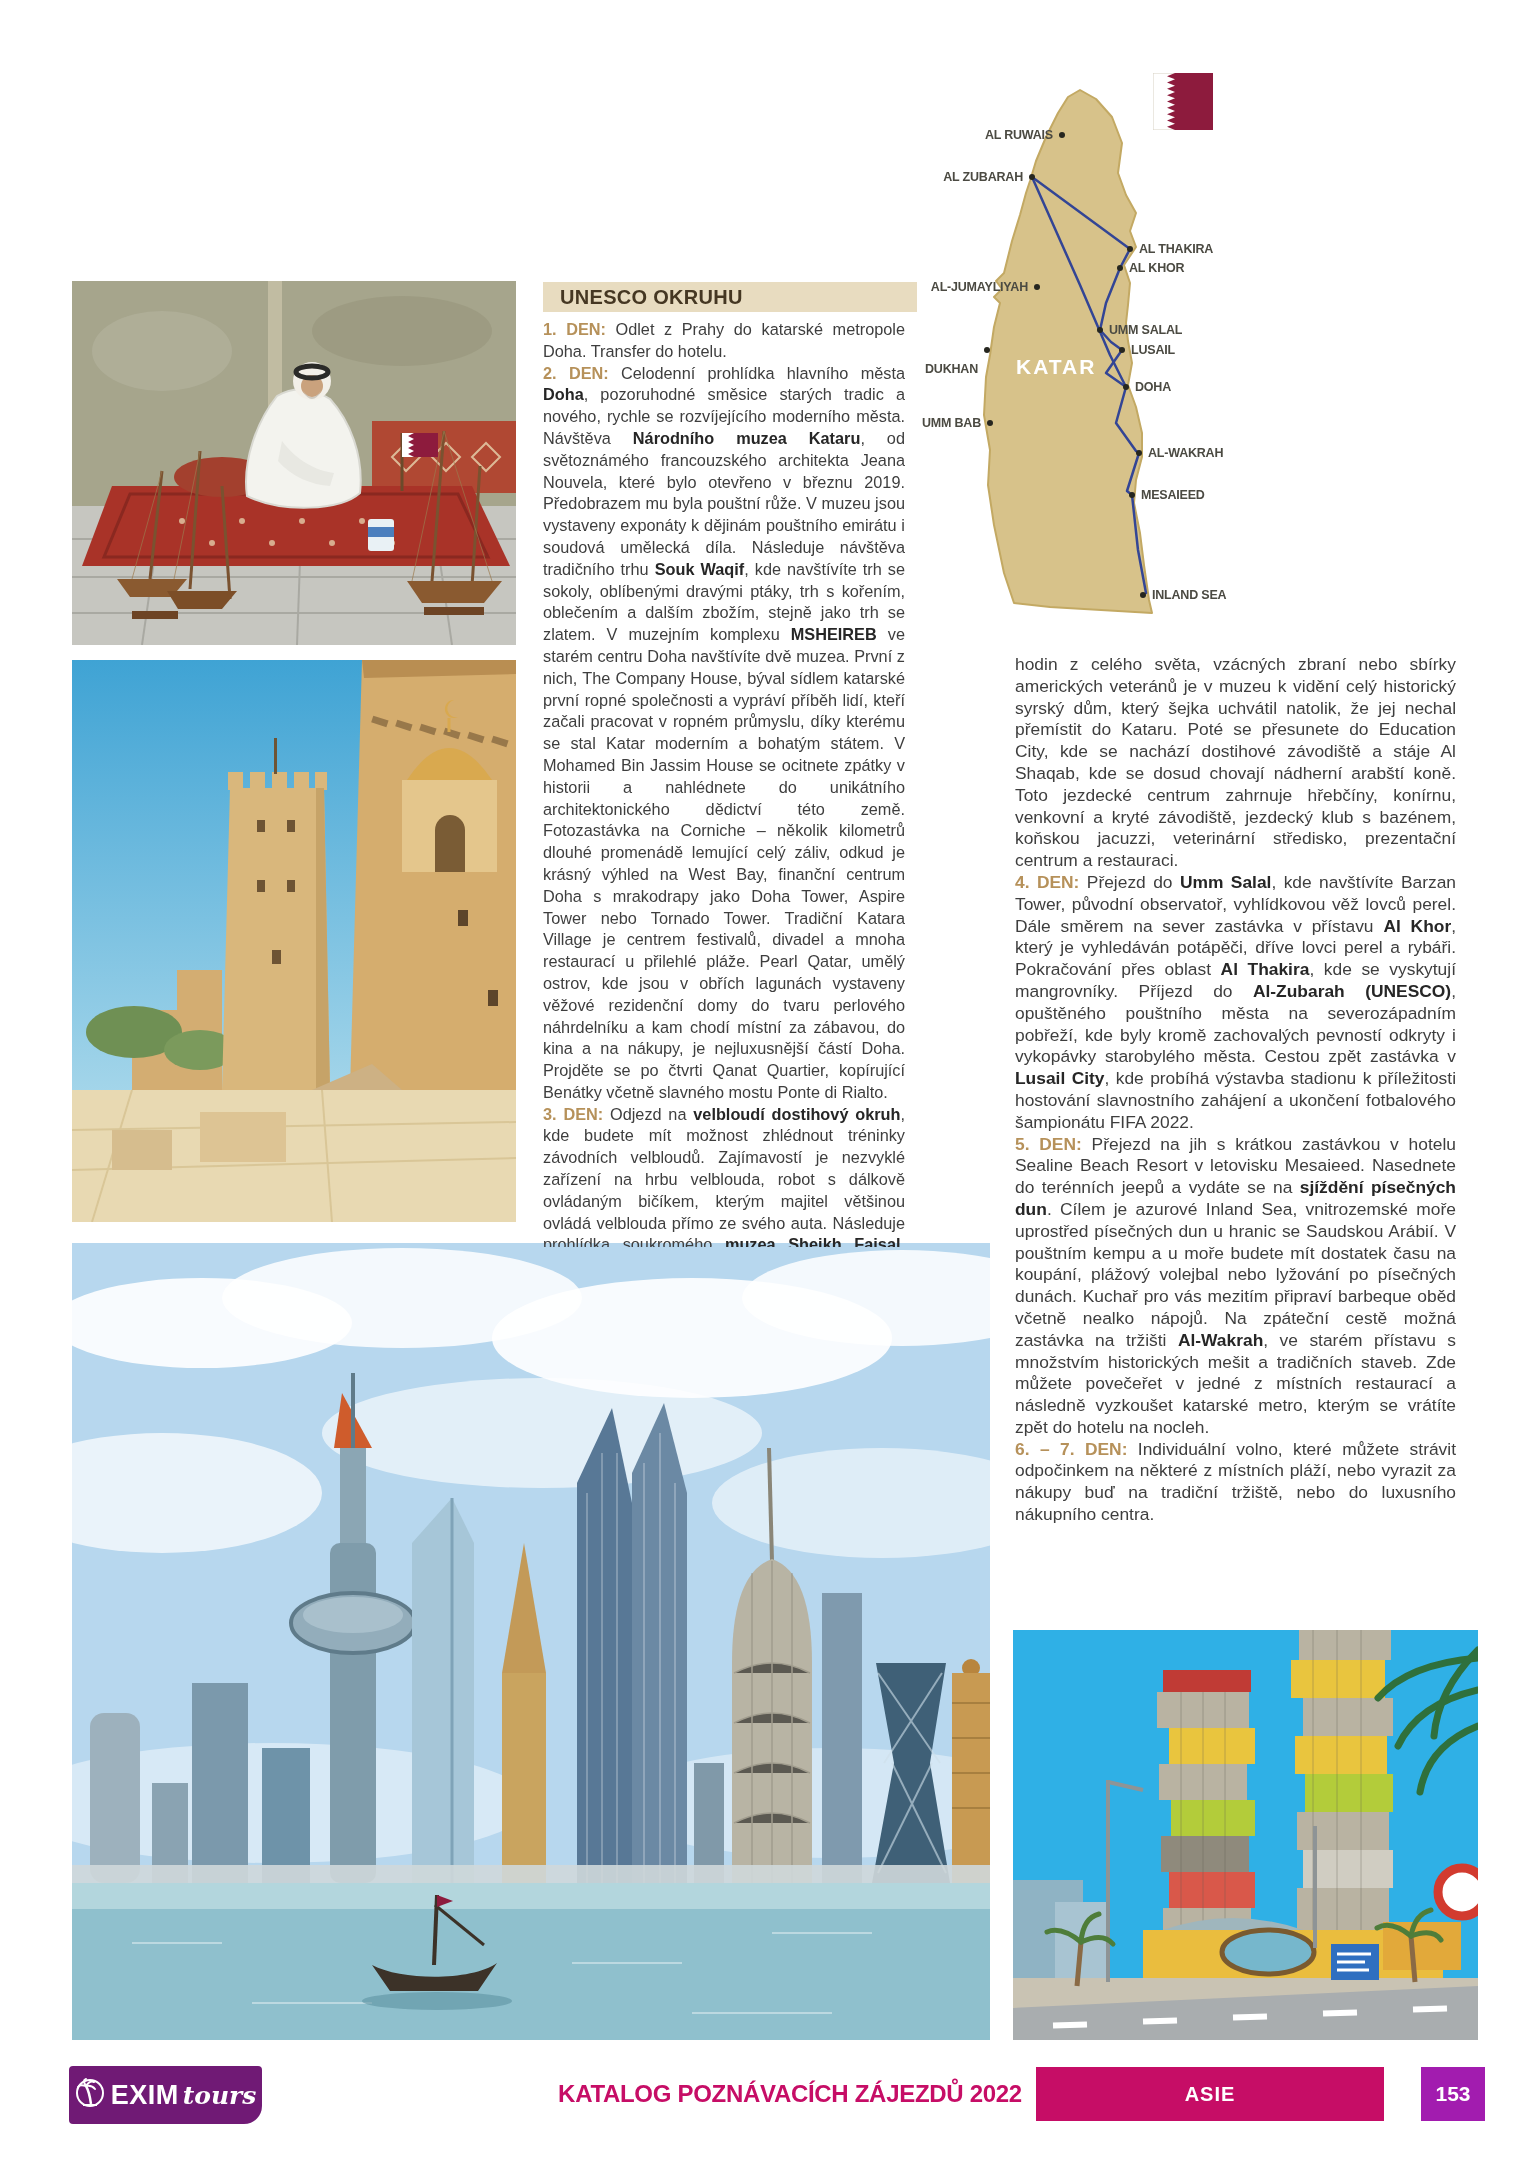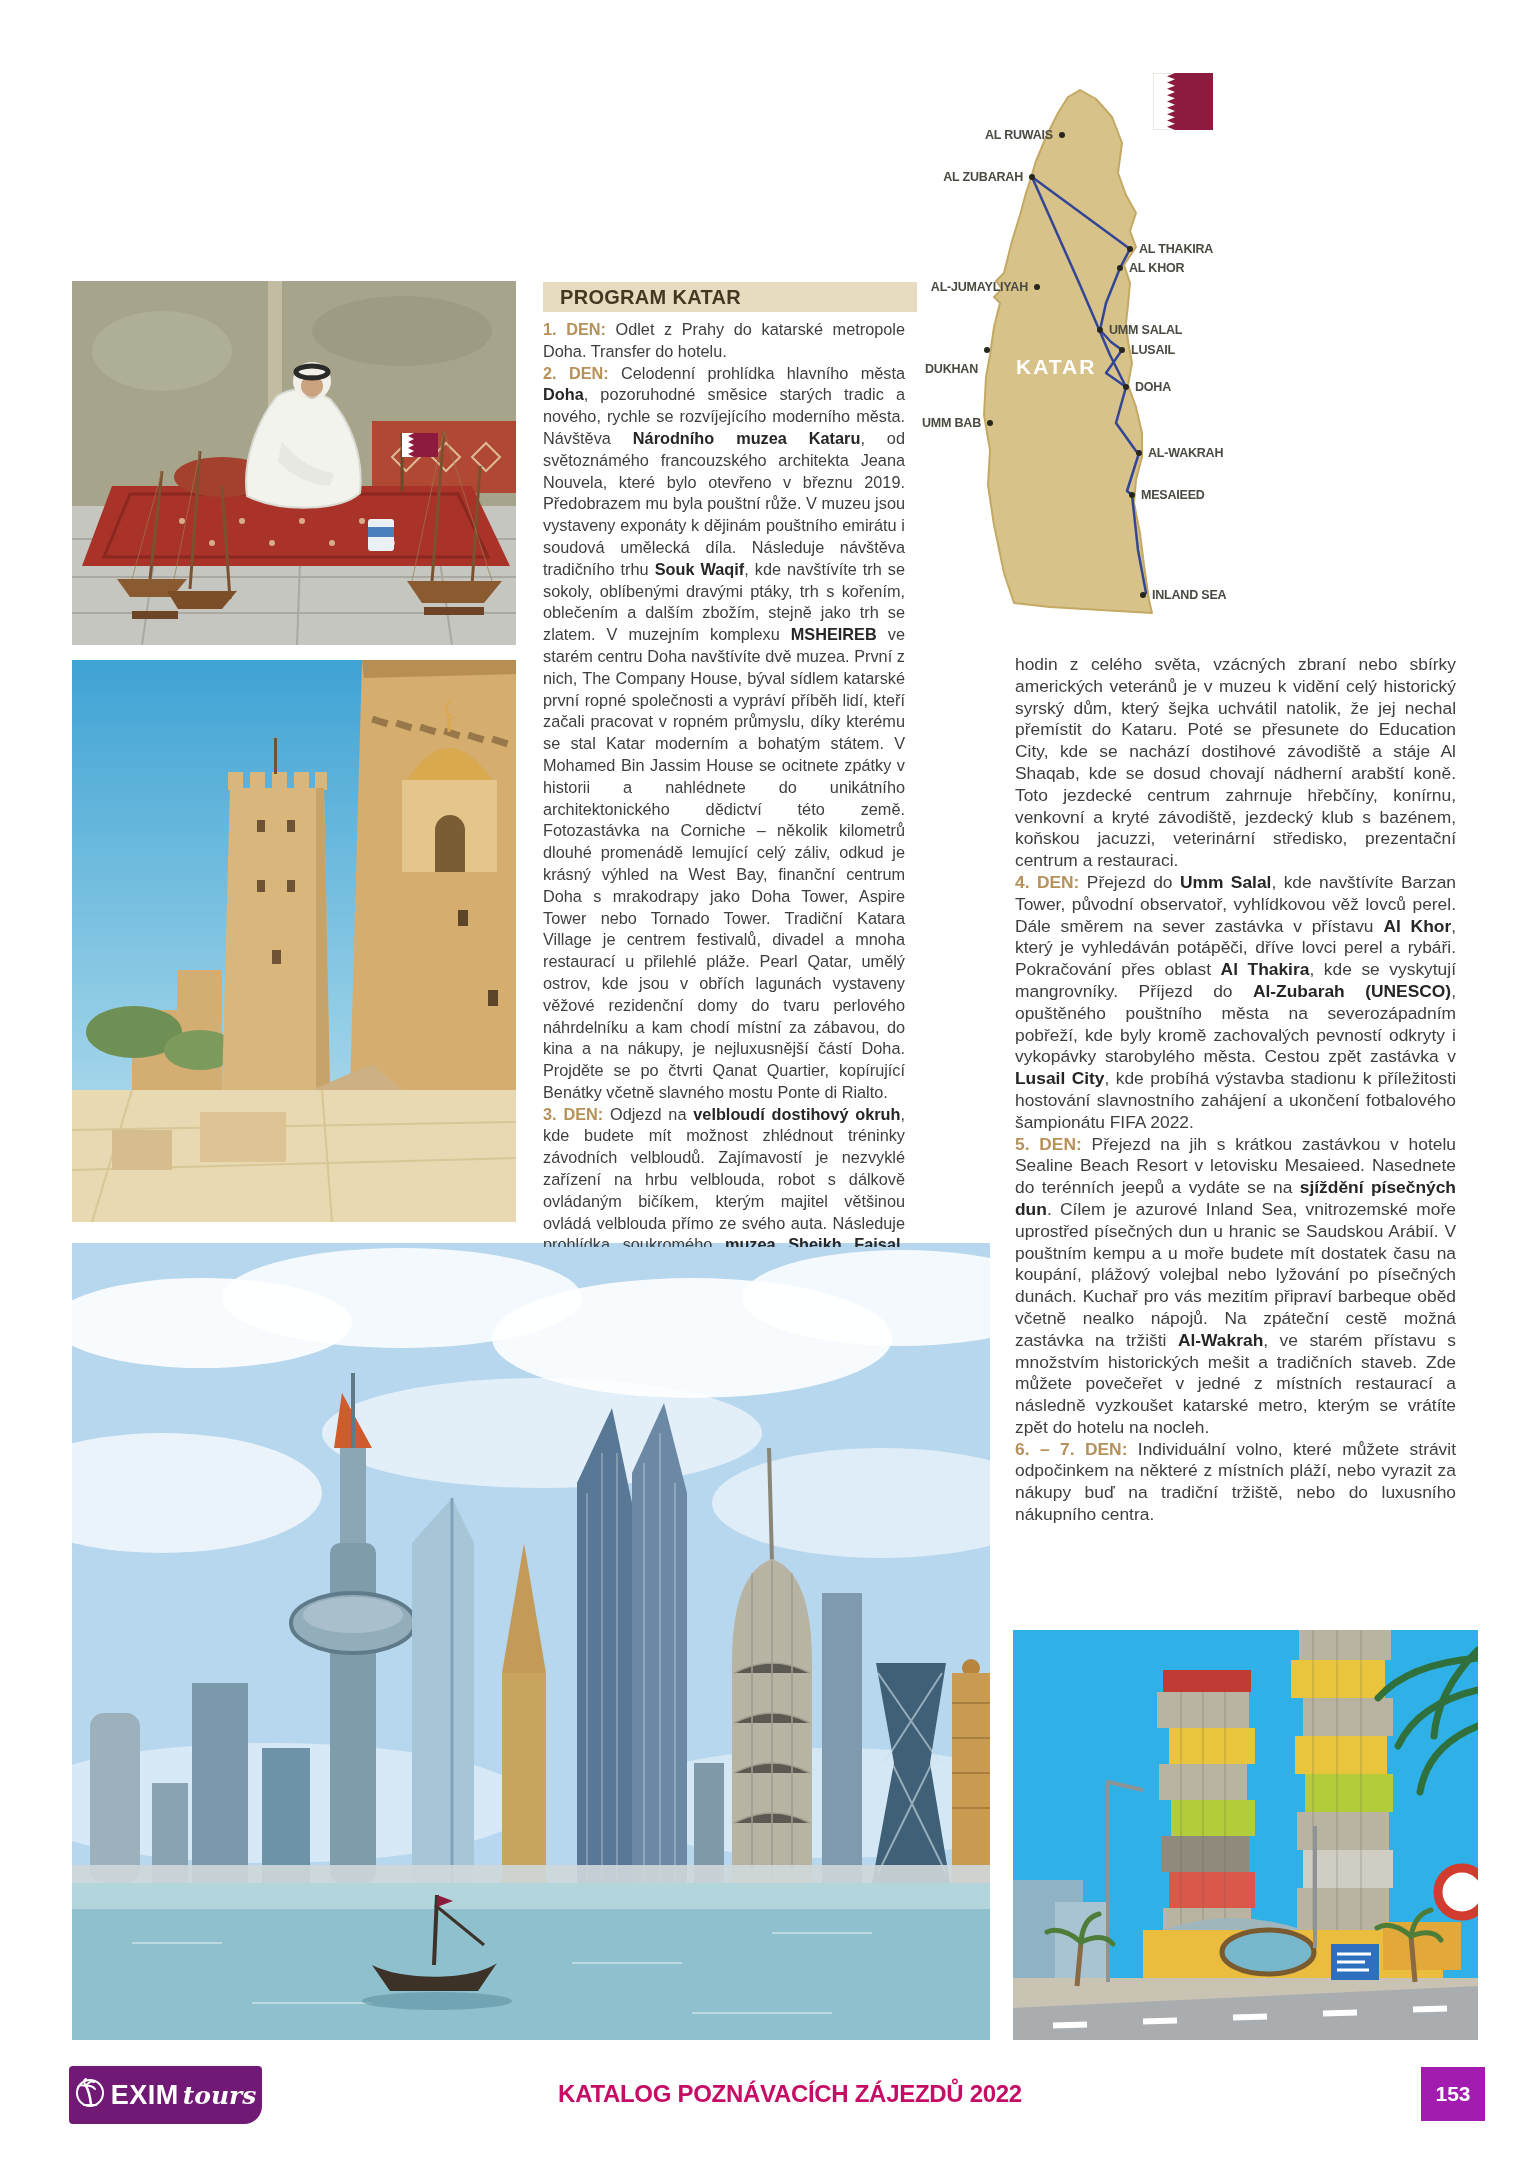--- a/index.html
+++ b/index.html
@@ -384,21 +384,21 @@
         <path d="M465,28 q-70,6 -100,40"></path>
           <path d="M465,60 q-60,14 -80,56"></path>
         <path d="M465,96 q-50,20 -58,66"></path>
           <path d="M465,20 q-40,40 -44,86"></path>
       </g>
       <circle cx="449" cy="262" r="24" fill="#ffffff" stroke="#d23b2f" stroke-width="9"></circle>
     </svg>
   </div>
 
   <div class="header-bar">
-    <span>PROGRAM KATAR</span>
+    <span>UNESCO OKRUHU</span>
   </div>
 
   <div class="col col-mid">
     <p><span class="seg-label">1. DEN:</span><span> Odlet z Prahy do katarské metropole Doha. Transfer do hotelu.</span></p>
     <p><span class="seg-label">2. DEN:</span><span> Celodenní prohlídka hlavního města </span><span class="seg-bold">Doha</span><span>, pozoruhodné směsice starých tradic a nového, rychle se rozvíjejícího moderního města. Návštěva </span><span class="seg-bold">Národního muzea Kataru</span><span>, od světoznámého francouzského architekta Jeana Nouvela, které bylo otevřeno v březnu 2019. Předobrazem mu byla pouštní růže. V muzeu jsou vystaveny exponáty k dějinám pouštního emirátu i soudová umělecká díla. Následuje návštěva tradičního trhu </span><span class="seg-bold">Souk Waqif</span><span>, kde navštívíte trh se sokoly, oblíbenými dravými ptáky, trh s kořením, oblečením a dalším zbožím, stejně jako trh se zlatem. V muzejním komplexu </span><span class="seg-bold">MSHEIREB</span><span> ve starém centru Doha navštívíte dvě muzea. První z nich, The Company House, býval sídlem katarské první ropné společnosti a vypráví příběh lidí, kteří začali pracovat v ropném průmyslu, díky kterému se stal Katar moderním a bohatým státem. V Mohamed Bin Jassim House se ocitnete zpátky v historii a nahlédnete do unikátního architektonického dědictví této země. Fotozastávka na Corniche – několik kilometrů dlouhé promenádě lemující celý záliv, odkud je krásný výhled na West Bay, finanční centrum Doha s mrakodrapy jako Doha Tower, Aspire Tower nebo Tornado Tower. Tradiční Katara Village je centrem festivalů, divadel a mnoha restaurací u přilehlé pláže. Pearl Qatar, umělý ostrov, kde jsou v obřích lagunách vystaveny věžové rezidenční domy do tvaru perlového náhrdelníku a kam chodí místní za zábavou, do kina a na nákupy, je nejluxusnější částí Doha. Projděte se po čtvrti Qanat Quartier, kopírující Benátky včetně slavného mostu Ponte di Rialto.</span></p>
     <p><span class="seg-label">3. DEN:</span><span> Odjezd na </span><span class="seg-bold">velbloudí dostihový okruh</span><span>, kde budete mít možnost zhlédnout tréninky závodních velbloudů. Zajímavostí je nezvyklé zařízení na hrbu velblouda, robot s dálkově ovládaným bičíkem, kterým majitel většinou ovládá velblouda přímo ze svého auta. Následuje prohlídka soukromého </span><span class="seg-bold">muzea Sheikh Faisal</span><span>, jehož majitel, šejk Faisal, je nadšeným sběratelem umění. Kromě zlatých artefaktů, obrazů,</span></p>
   </div>
 
   <div class="col col-right">
     <p><span>hodin z celého světa, vzácných zbraní nebo sbírky amerických veteránů je v muzeu k vidění celý historický syrský dům, který šejka uchvátil natolik, že jej nechal přemístit do Kataru. Poté se přesunete do Education City, kde se nachází dostihové závodiště a stáje Al Shaqab, kde se dosud chovají nádherní arabští koně. Toto jezdecké centrum zahrnuje hřebčíny, konírnu, venkovní a kryté závodiště, jezdecký klub s bazénem, koňskou jacuzzi, veterinární středisko, prezentační centrum a restauraci.</span></p>
@@ -419,15 +419,16 @@
             <path d="M11,10 Q17,9 20,13"></path>
         </g>
         <path d="M8,29 h14" stroke="#ffffff" stroke-width="2"></path>
       </svg>
     </span>
     <span class="ltxt-bold">EXIM</span>
       <span class="ltxt-script">tours</span>
   </div>
 
   <div class="catalog-title">KATALOG POZNÁVACÍCH ZÁJEZDŮ 2022</div>
+  <div class="asie-bar">ASIE</div>
   <div class="pagenum">153</div>
 
 </div>
 
 </body></html>

